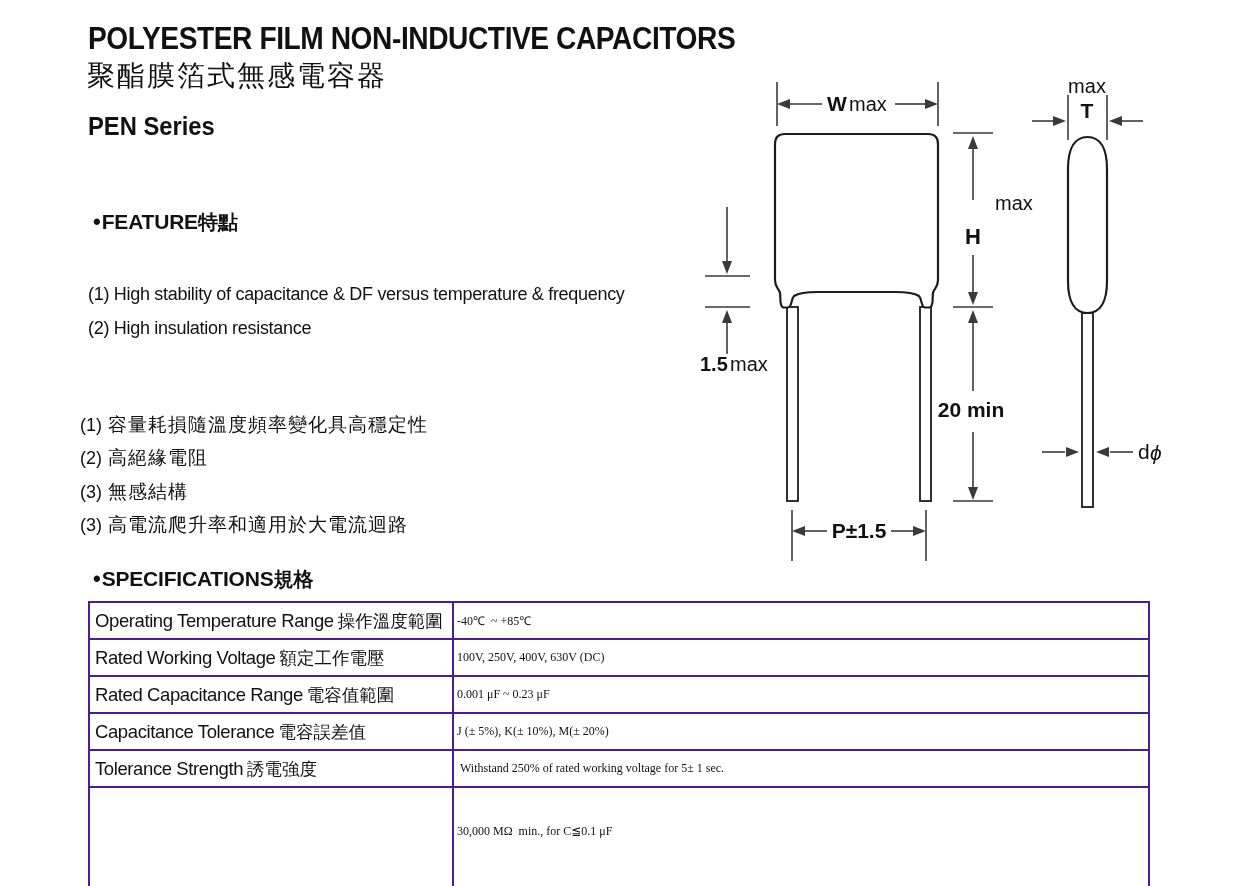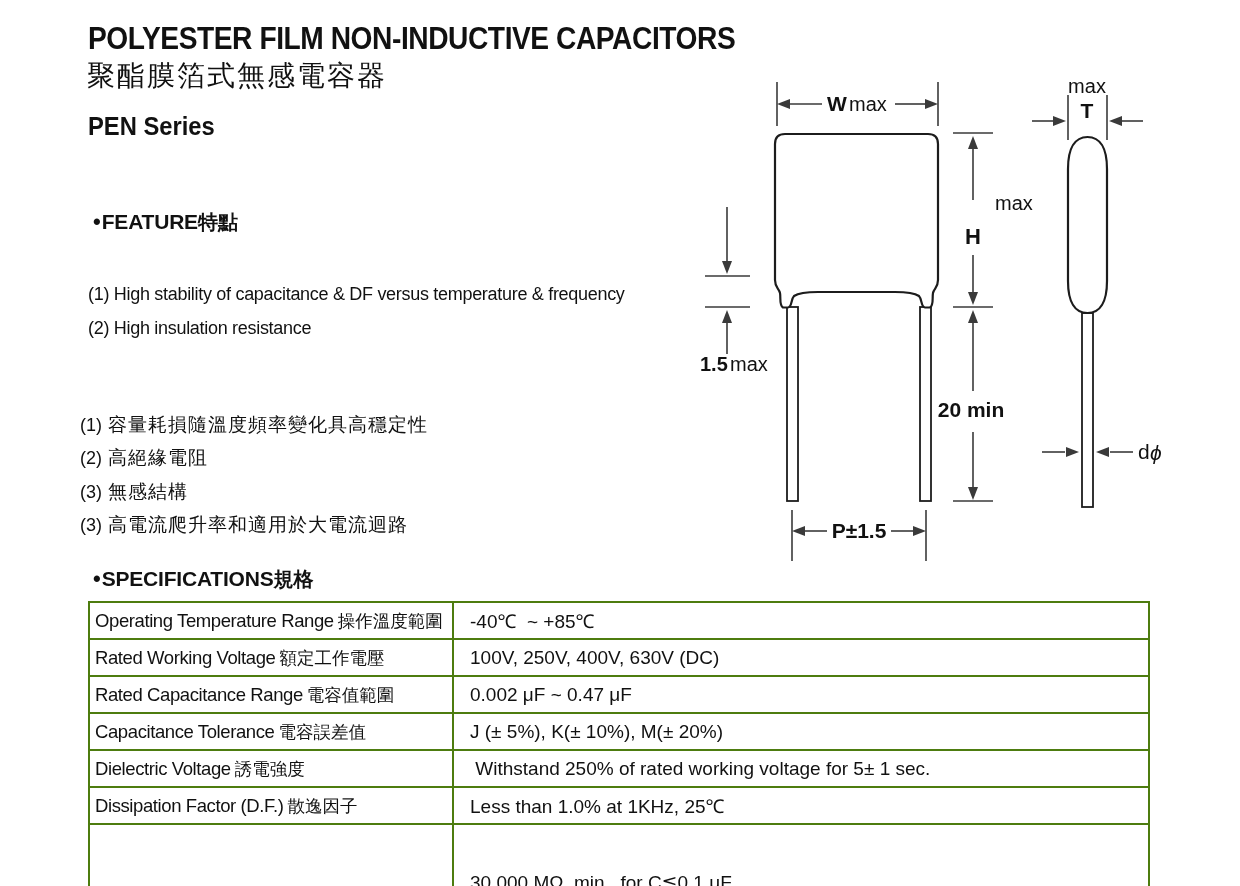--- a/index.html
+++ b/index.html
@@ -34,26 +34,26 @@
   .feat-en .line { height:34.3px; line-height:34.3px; white-space:nowrap; }
   .feat-zh { left:80px; top:380px;margin-top:28px; }
   .feat-zh .line { height:33.4px; line-height:33.4px; white-space:nowrap; }
   .feat-zh .num { font-size:18px; margin-right:6px; }
   .feat-zh .zh  { font-family:"DejaVu Serif", serif; font-size:19px; letter-spacing:1px; }
 
   .spec-table {
     position:absolute; left:88px; top:601px; width:1060px;
     border-collapse:collapse; table-layout:fixed;
   }
-  .spec-table td { border:2px solid #4d7c0f; vertical-align:middle; overflow:hidden; }
+  .spec-table td { border:2px solid #4c1d95; vertical-align:middle; overflow:hidden; }
   .spec-table tr { height:37px; }
   .spec-table tr.tall { height:62px; }
   td.lbl { padding:0 2px 0 5px; font-size:18.5px; letter-spacing:-0.4px; white-space:nowrap; }
   td.lbl .zh { font-family:"DejaVu Serif", serif; font-size:17.5px; letter-spacing:0; margin-left:4px; }
-  td.val { padding:0 4px 0 16px; font-size:19px; white-space:pre-wrap; }
+  td.val { padding:0 4px 0 3px; font-size:12px; white-space:pre-wrap;font-family:Liberation Serif, serif; }
   td.val .vline { line-height:27px; white-space:pre-wrap; }
 
   svg.diagram { position:absolute; left:680px; top:60px; }
   svg .dim   { stroke:#3a3a3a; stroke-width:1.6; fill:none; }
   svg .head  { fill:#3a3a3a; stroke:none; }
   svg .shape { stroke:#1c1c1c; stroke-width:2.2; fill:#ffffff; stroke-linejoin:round; }
   svg .lead  { stroke:#1c1c1c; stroke-width:1.8; fill:#ffffff; }
   svg text   { fill:#111; font-family:"Liberation Sans", sans-serif; }
   svg text.b { font-weight:bold; }
 </style>
@@ -184,33 +184,29 @@
       <tr>
     <td class="lbl"><span>Operating Temperature Range</span><span class="zh">操作溫度範圍</span></td>
     <td class="val">-40℃  ~ +85℃</td>
   </tr>
   <tr>
     <td class="lbl"><span>Rated Working Voltage</span><span class="zh">額定工作電壓</span></td>
     <td class="val">100V, 250V, 400V, 630V (DC)</td>
   </tr>
   <tr>
     <td class="lbl"><span>Rated Capacitance Range</span><span class="zh">電容值範圍</span></td>
-    <td class="val">0.002 μF ~ 0.47 μF</td>
+    <td class="val">0.001 μF ~ 0.23 μF</td>
   </tr>
   <tr>
     <td class="lbl"><span>Capacitance Tolerance</span><span class="zh">電容誤差值</span></td>
     <td class="val">J (± 5%), K(± 10%), M(± 20%)</td>
   </tr>
   <tr>
-    <td class="lbl"><span>Dielectric Voltage</span><span class="zh">誘電強度</span></td>
+    <td class="lbl"><span>Tolerance Strength</span><span class="zh">誘電強度</span></td>
     <td class="val"> Withstand 250% of rated working voltage for 5± 1 sec.</td>
-  </tr>
-  <tr>
-    <td class="lbl"><span>Dissipation Factor (D.F.)</span><span class="zh">散逸因子</span></td>
-    <td class="val">Less than 1.0% at 1KHz, 25℃</td>
   </tr>
   <tr class="tall">
     <td class="lbl"></td>
     <td class="val">
       <div class="vline">30,000 MΩ  min., for C≦0.1 μF</div>
       
     </td>
   </tr>
 </tbody>
   </table>

